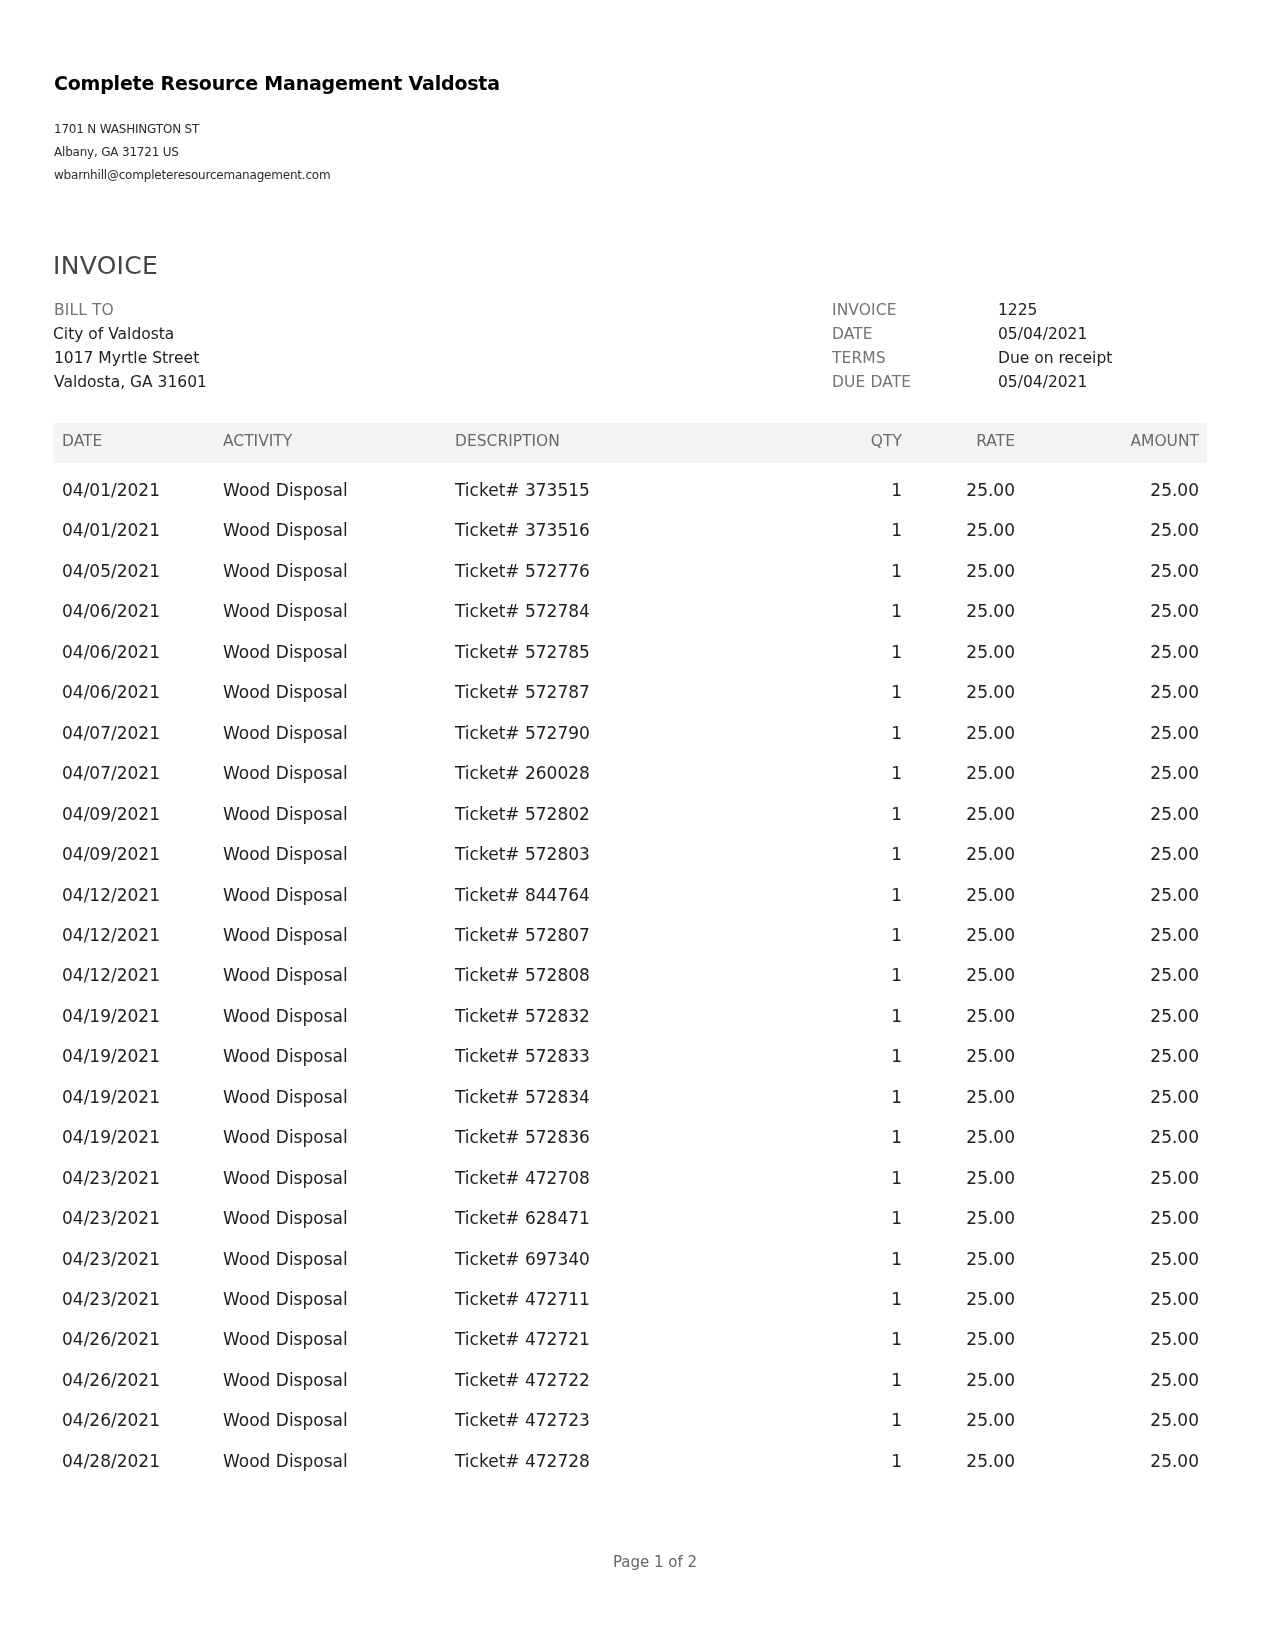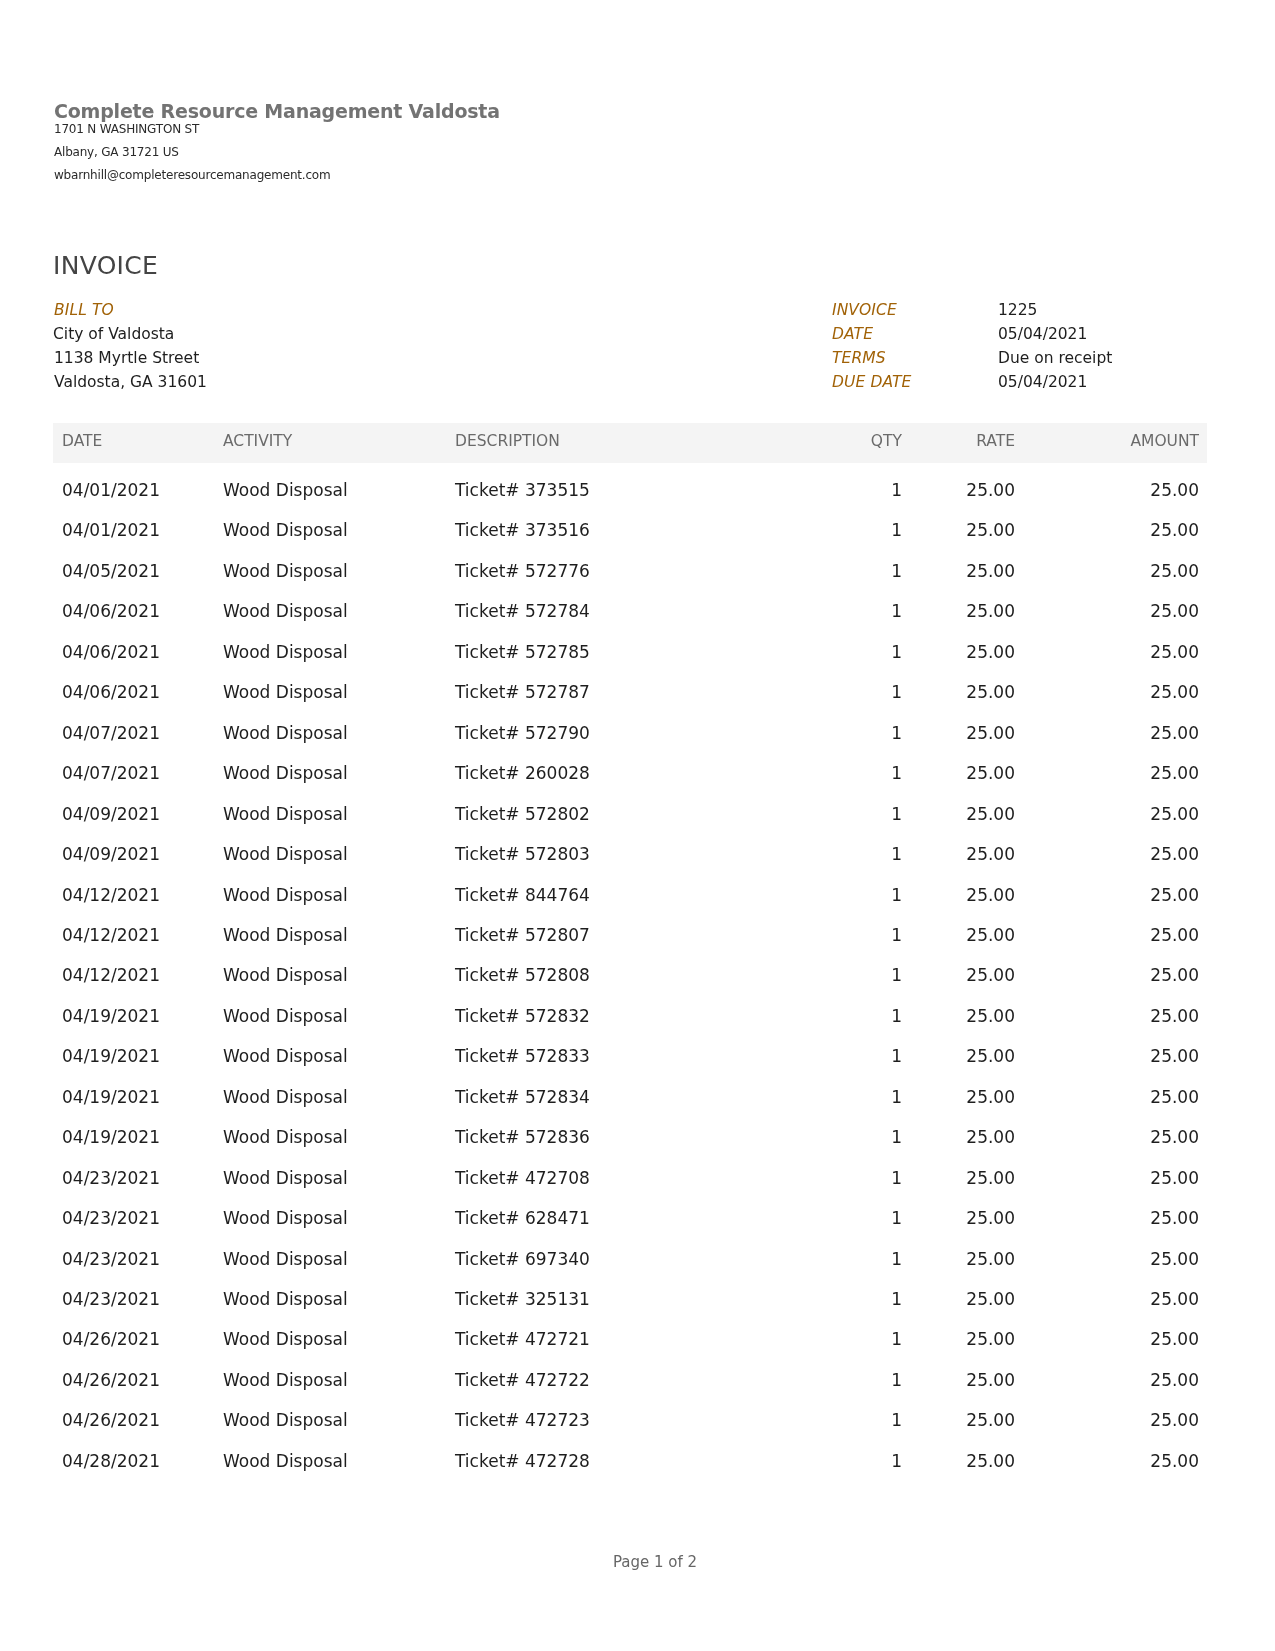--- a/index.html
+++ b/index.html
@@ -12,42 +12,41 @@
       height: 1651px;
       position: relative;
       overflow: hidden;
       font-family: "DejaVu Sans", "Liberation Sans", sans-serif;
       color: #222222;
     }
     .abs { position: absolute; white-space: nowrap; }
 
     
     .company-name {
-      left: 54px; top: 100px;
-      font-size: 19px; font-weight: bold; color: #737373;
+      left: 54px; top: 72px;
+      font-size: 19px; font-weight: bold; color: #000000;
       letter-spacing: -0.2px;
     }
     .company-line {
       left: 54px;
       font-size: 12px; color: #2a2a2a;
       letter-spacing: -0.2px;
     }
 
     
     .invoice-title {
       left: 53px; top: 251px;
       font-size: 25px; color: #444444; font-weight: normal;
       letter-spacing: 0.3px;
     }
 
     
     .label-light {
-      font-size: 15.5px; color: #a16207;
+      font-size: 15.5px; color: #737373;
       letter-spacing: 0.1px;
-      font-style: italic;
     }
     .val-dark {
       font-size: 15.5px; color: #1e1e1e;
     }
 
     
     .table-header {
       position: absolute;
       left: 53px; top: 423px;
       width: 1154px; height: 40px;
@@ -86,21 +85,21 @@
 <div class="abs company-name">Complete Resource Management Valdosta</div>
 <div class="abs company-line" style="top:122px;">1701 N WASHINGTON ST</div>
 <div class="abs company-line" style="top:145px;">Albany, GA  31721 US</div>
 <div class="abs company-line" style="top:168px;">wbarnhill@completeresourcemanagement.com</div>
 
 <div class="abs invoice-title">INVOICE</div>
 
 <div>
   <div class="abs label-light" style="left:54px; top:301px;">BILL TO</div>
   <div class="abs val-dark" style="left:53px; top:325px;">City of Valdosta</div>
-  <div class="abs val-dark" style="left:54px; top:349px;">1138 Myrtle Street</div>
+  <div class="abs val-dark" style="left:54px; top:349px;">1017 Myrtle Street</div>
   <div class="abs val-dark" style="left:54px; top:373px;">Valdosta, GA  31601</div>
 </div>
 
 <div>
   <div class="abs label-light" style="left:832px; top:301px;">INVOICE</div>
   <div class="abs val-dark" style="left:998px; top:301px;">1225</div>
 
   <div class="abs label-light" style="left:832px; top:325px;">DATE</div>
   <div class="abs val-dark" style="left:998px; top:325px;">05/04/2021</div>
 
@@ -276,21 +275,21 @@
       <div class="cell c-date">04/23/2021</div>
       <div class="cell c-activity">Wood Disposal</div>
       <div class="cell c-desc">Ticket# 697340</div>
       <div class="cell c-qty">1</div>
       <div class="cell c-rate">25.00</div>
       <div class="cell c-amount">25.00</div>
     </div>
     <div class="row" style="top: 1289px;">
       <div class="cell c-date">04/23/2021</div>
       <div class="cell c-activity">Wood Disposal</div>
-      <div class="cell c-desc">Ticket# 325131</div>
+      <div class="cell c-desc">Ticket# 472711</div>
       <div class="cell c-qty">1</div>
       <div class="cell c-rate">25.00</div>
       <div class="cell c-amount">25.00</div>
     </div>
     <div class="row" style="top: 1329.45px;">
       <div class="cell c-date">04/26/2021</div>
       <div class="cell c-activity">Wood Disposal</div>
       <div class="cell c-desc">Ticket# 472721</div>
       <div class="cell c-qty">1</div>
       <div class="cell c-rate">25.00</div>

